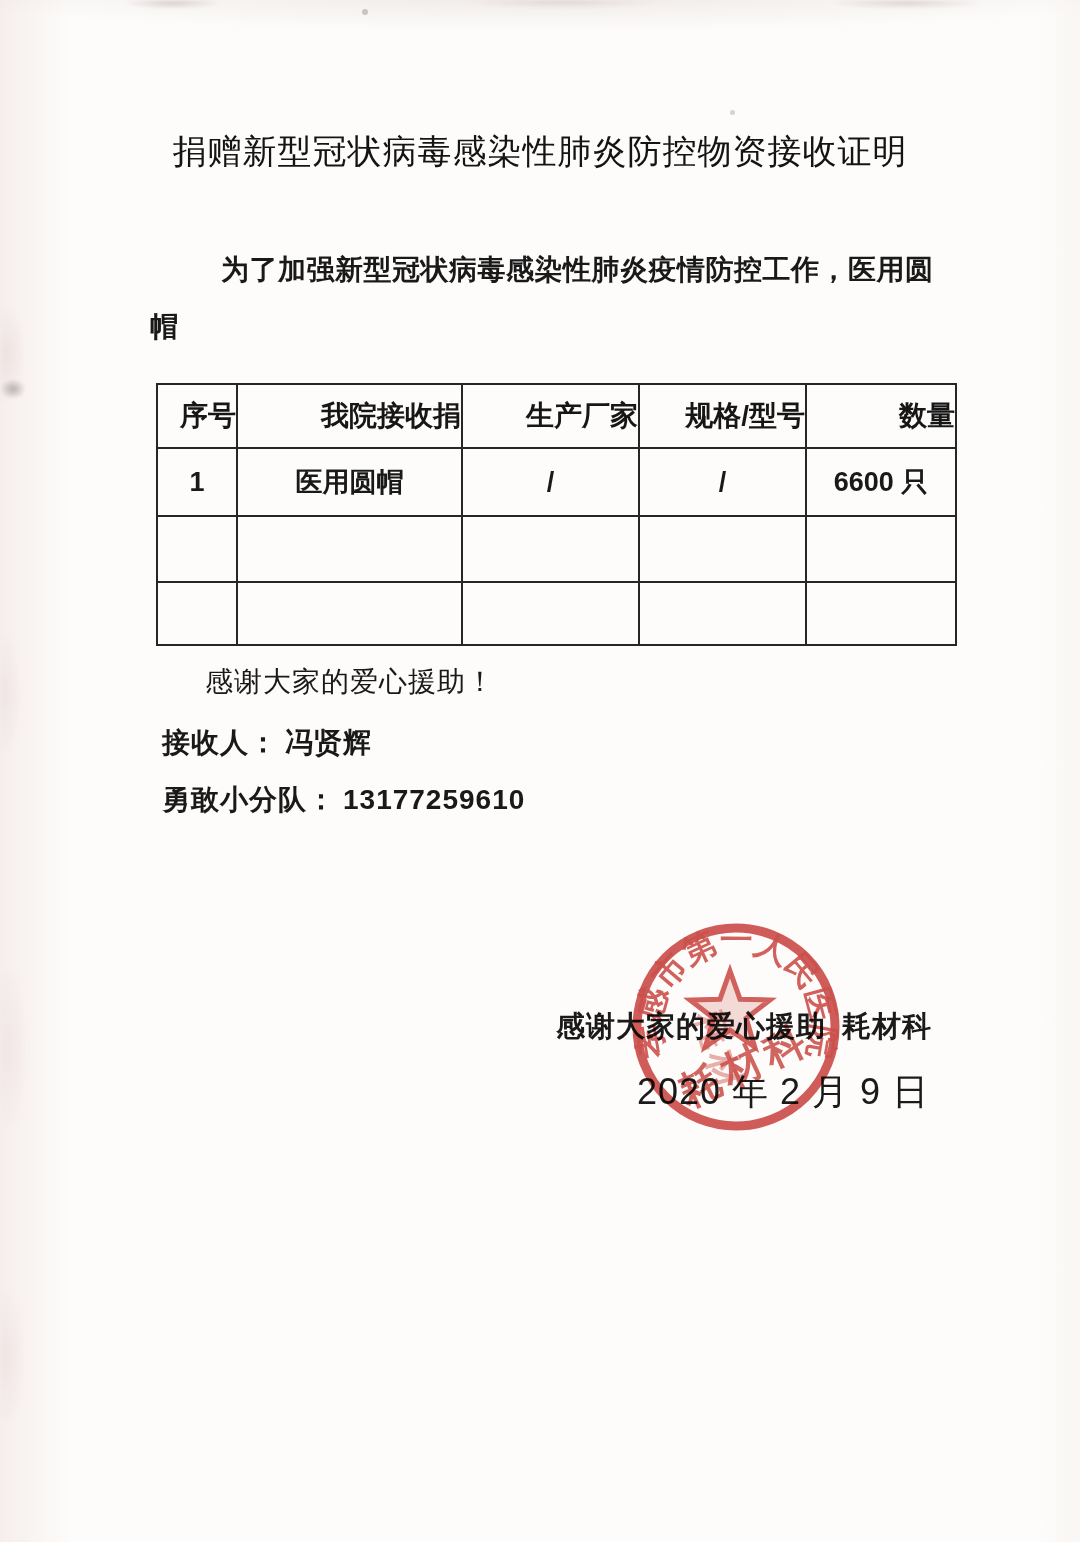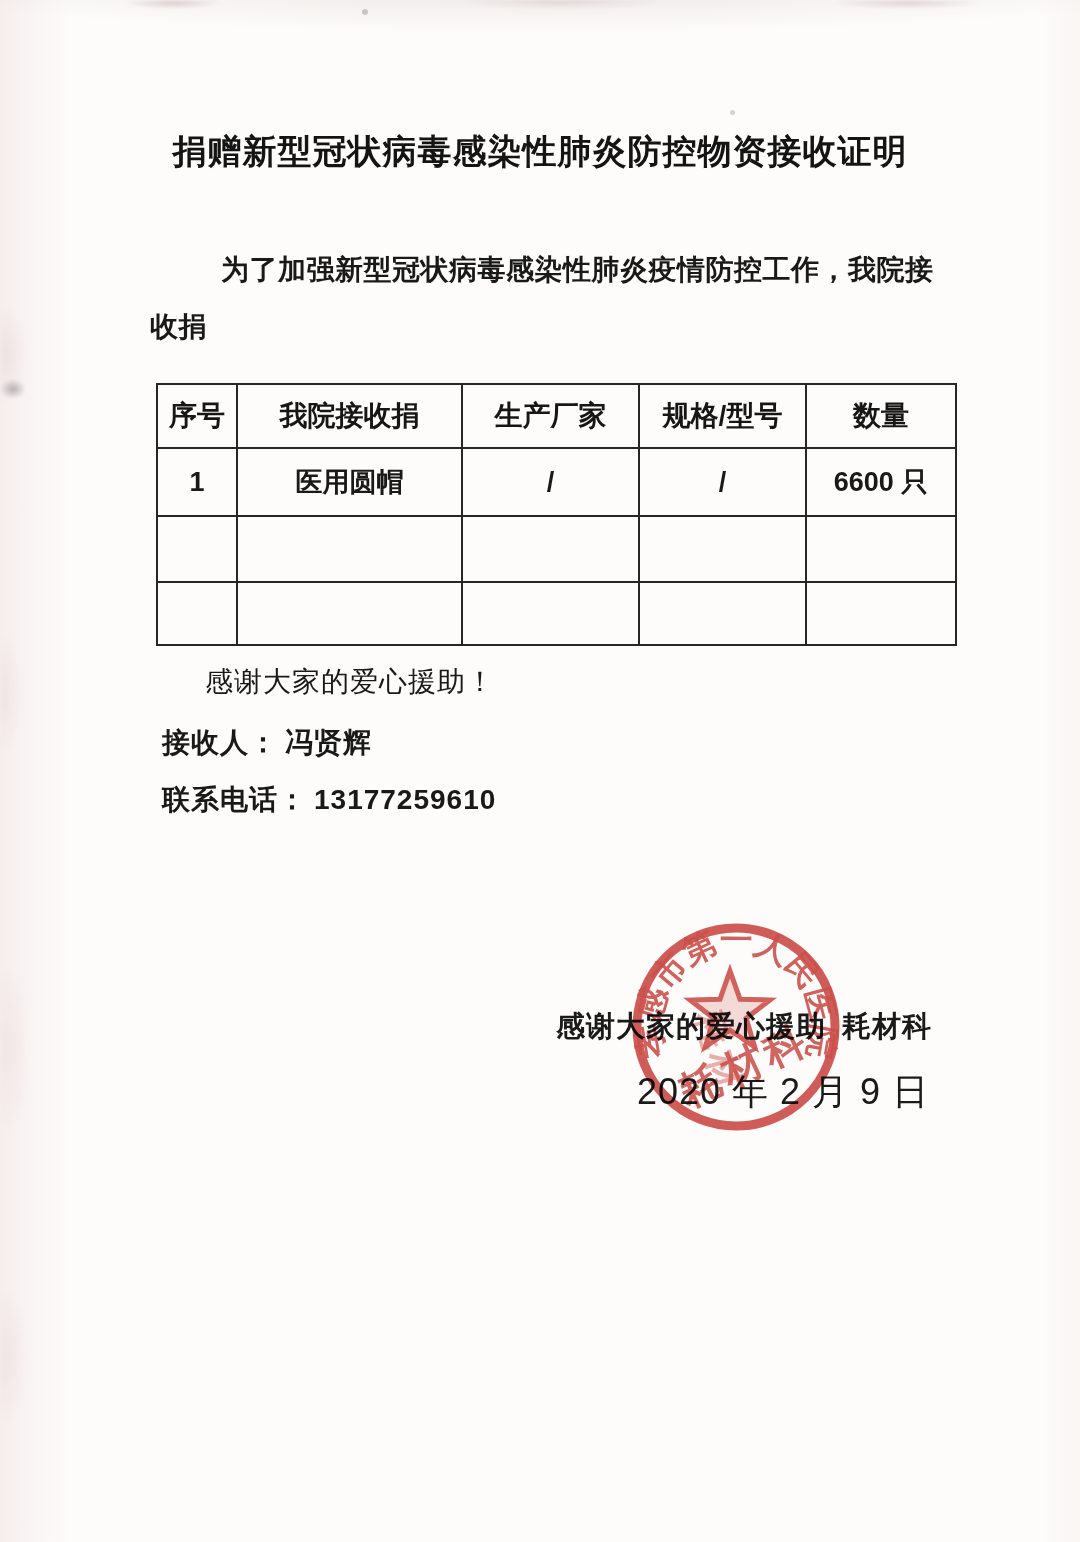--- a/index.html
+++ b/index.html
@@ -44,39 +44,39 @@
     background:rgba(130,125,125,.4);filter:blur(.5px);
   }
   .smudge-c{
     position:absolute;left:730px;top:110px;width:5px;height:5px;border-radius:50%;
     background:rgba(140,135,135,.35);filter:blur(.5px);
   }
 
   .doc-title{
     position:absolute;left:0;top:129px;width:100%;
     margin:0;text-align:center;
-    font-size:34px;font-weight:700;letter-spacing:1px;color:#141414;
+    font-size:34px;font-weight:400;letter-spacing:1px;color:#141414;
   }
   .para{
     position:absolute;left:150px;top:241px;width:810px;
     font-size:28px;font-weight:600;line-height:57px;color:#191919;
     letter-spacing:.5px;
   }
   .para .indent{text-indent:71px;}
 
   .materials-table{
     position:absolute;left:156px;top:383px;
     border-collapse:collapse;table-layout:fixed;width:799px;
   }
   .materials-table th,.materials-table td{
     border:2px solid #262626;
     text-align:center;vertical-align:middle;
     padding:0;overflow:hidden;
   }
-  .materials-table th{font-size:28px;font-weight:700;color:#161616;}
+  .materials-table th{font-size:28px;font-weight:700;color:#161616;text-align:right;}
   .materials-table td{font-size:27px;font-weight:700;color:#191919;}
   tr.hdr{height:64px;}
   tr.r1{height:68px;}
   tr.r2{height:66px;}
   tr.r3{height:63px;}
 
   .thanks-line{
     position:absolute;left:150px;top:663px;
     font-size:28px;font-weight:400;text-indent:55px;color:#191919;letter-spacing:1px;
   }
@@ -111,21 +111,21 @@
 
   <div class="top-strip"></div>
   <div class="left-band"></div>
   <div class="smudge-a"></div>
   <div class="smudge-b"></div>
   <div class="smudge-c"></div>
 
   <h1 class="doc-title">捐赠新型冠状病毒感染性肺炎防控物资接收证明</h1>
 
   <div class="para">
-    <div class="indent">为了加强新型冠状病毒感染性肺炎疫情防控工作，我院接收捐</div>
+    <div class="indent">为了加强新型冠状病毒感染性肺炎疫情防控工作，医用圆帽</div>
   </div>
 
   <table class="materials-table">
     <colgroup>
       <col style="width:80px">
         <col style="width:225px">
         <col style="width:177px">
       <col style="width:167px">
         <col style="width:150px">
     </colgroup>
@@ -160,21 +160,21 @@
     </tr>
   </tbody>
     </table>
 
   <div class="thanks-line">感谢大家的爱心援助！</div>
 
   <div class="info-line line-receiver">
     <span class="label">接收人：</span><span class="value">冯贤辉</span>
   </div>
   <div class="info-line line-phone">
-    <span class="label">联系电话：</span><span class="value">13177259610</span>
+    <span class="label">勇敢小分队：</span><span class="value">13177259610</span>
   </div>
 
   <div class="sig-org">感谢大家的爱心援助 耗材科</div>
   <div class="sig-date">2020 年 2 月 9 日</div>
 
   <svg class="seal-svg" viewBox="-140 -140 280 280" xmlns="http://www.w3.org/2000/svg">
     <circle r="99" fill="none" stroke="#c9423d" stroke-width="9" opacity="0.93"></circle>
     <path transform="translate(-6,-14)" d="M 0 -42 L 10 -13.8 L 39.9 -13 L 16.2 5.3 L 24.7 34 L 0 17 L -24.7 34 L -16.2 5.3 L -39.9 -13 L -10 -13.8 Z" fill="rgba(201,66,61,0.22)" stroke="#c9423d" stroke-width="5" stroke-linejoin="miter" opacity="0.9"></path>
     <path id="sealArc" d="M -70.5 28.5 A 76 76 0 1 1 70.5 28.5" fill="none"></path>
     <text font-size="33" fill="#c9423d" opacity="0.9">

